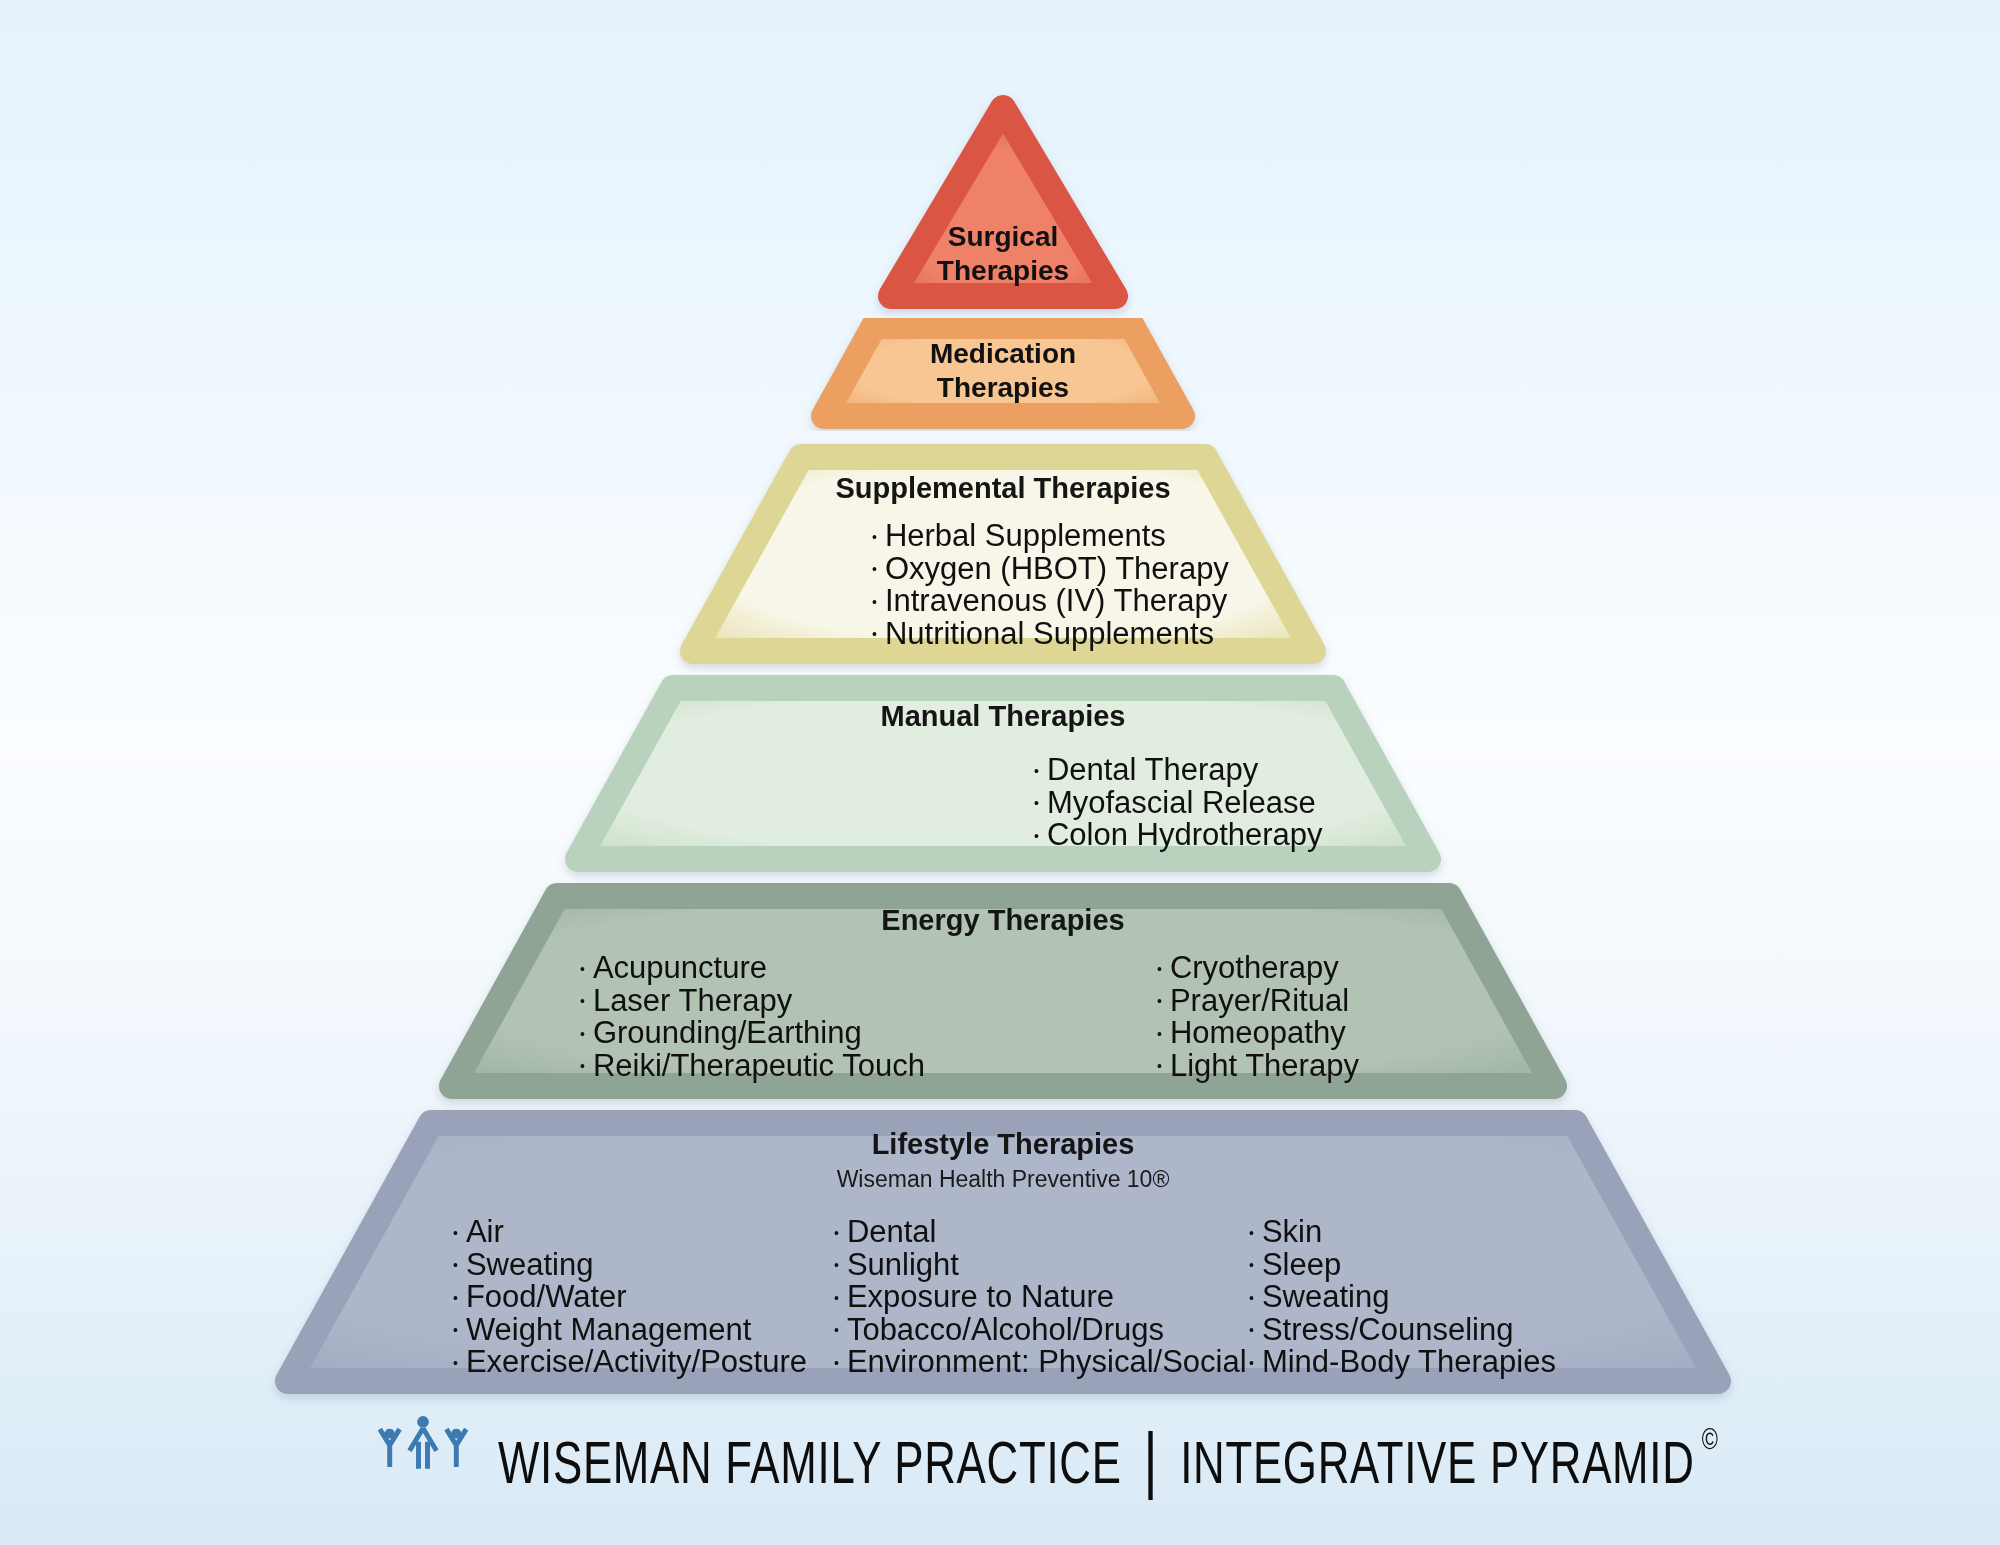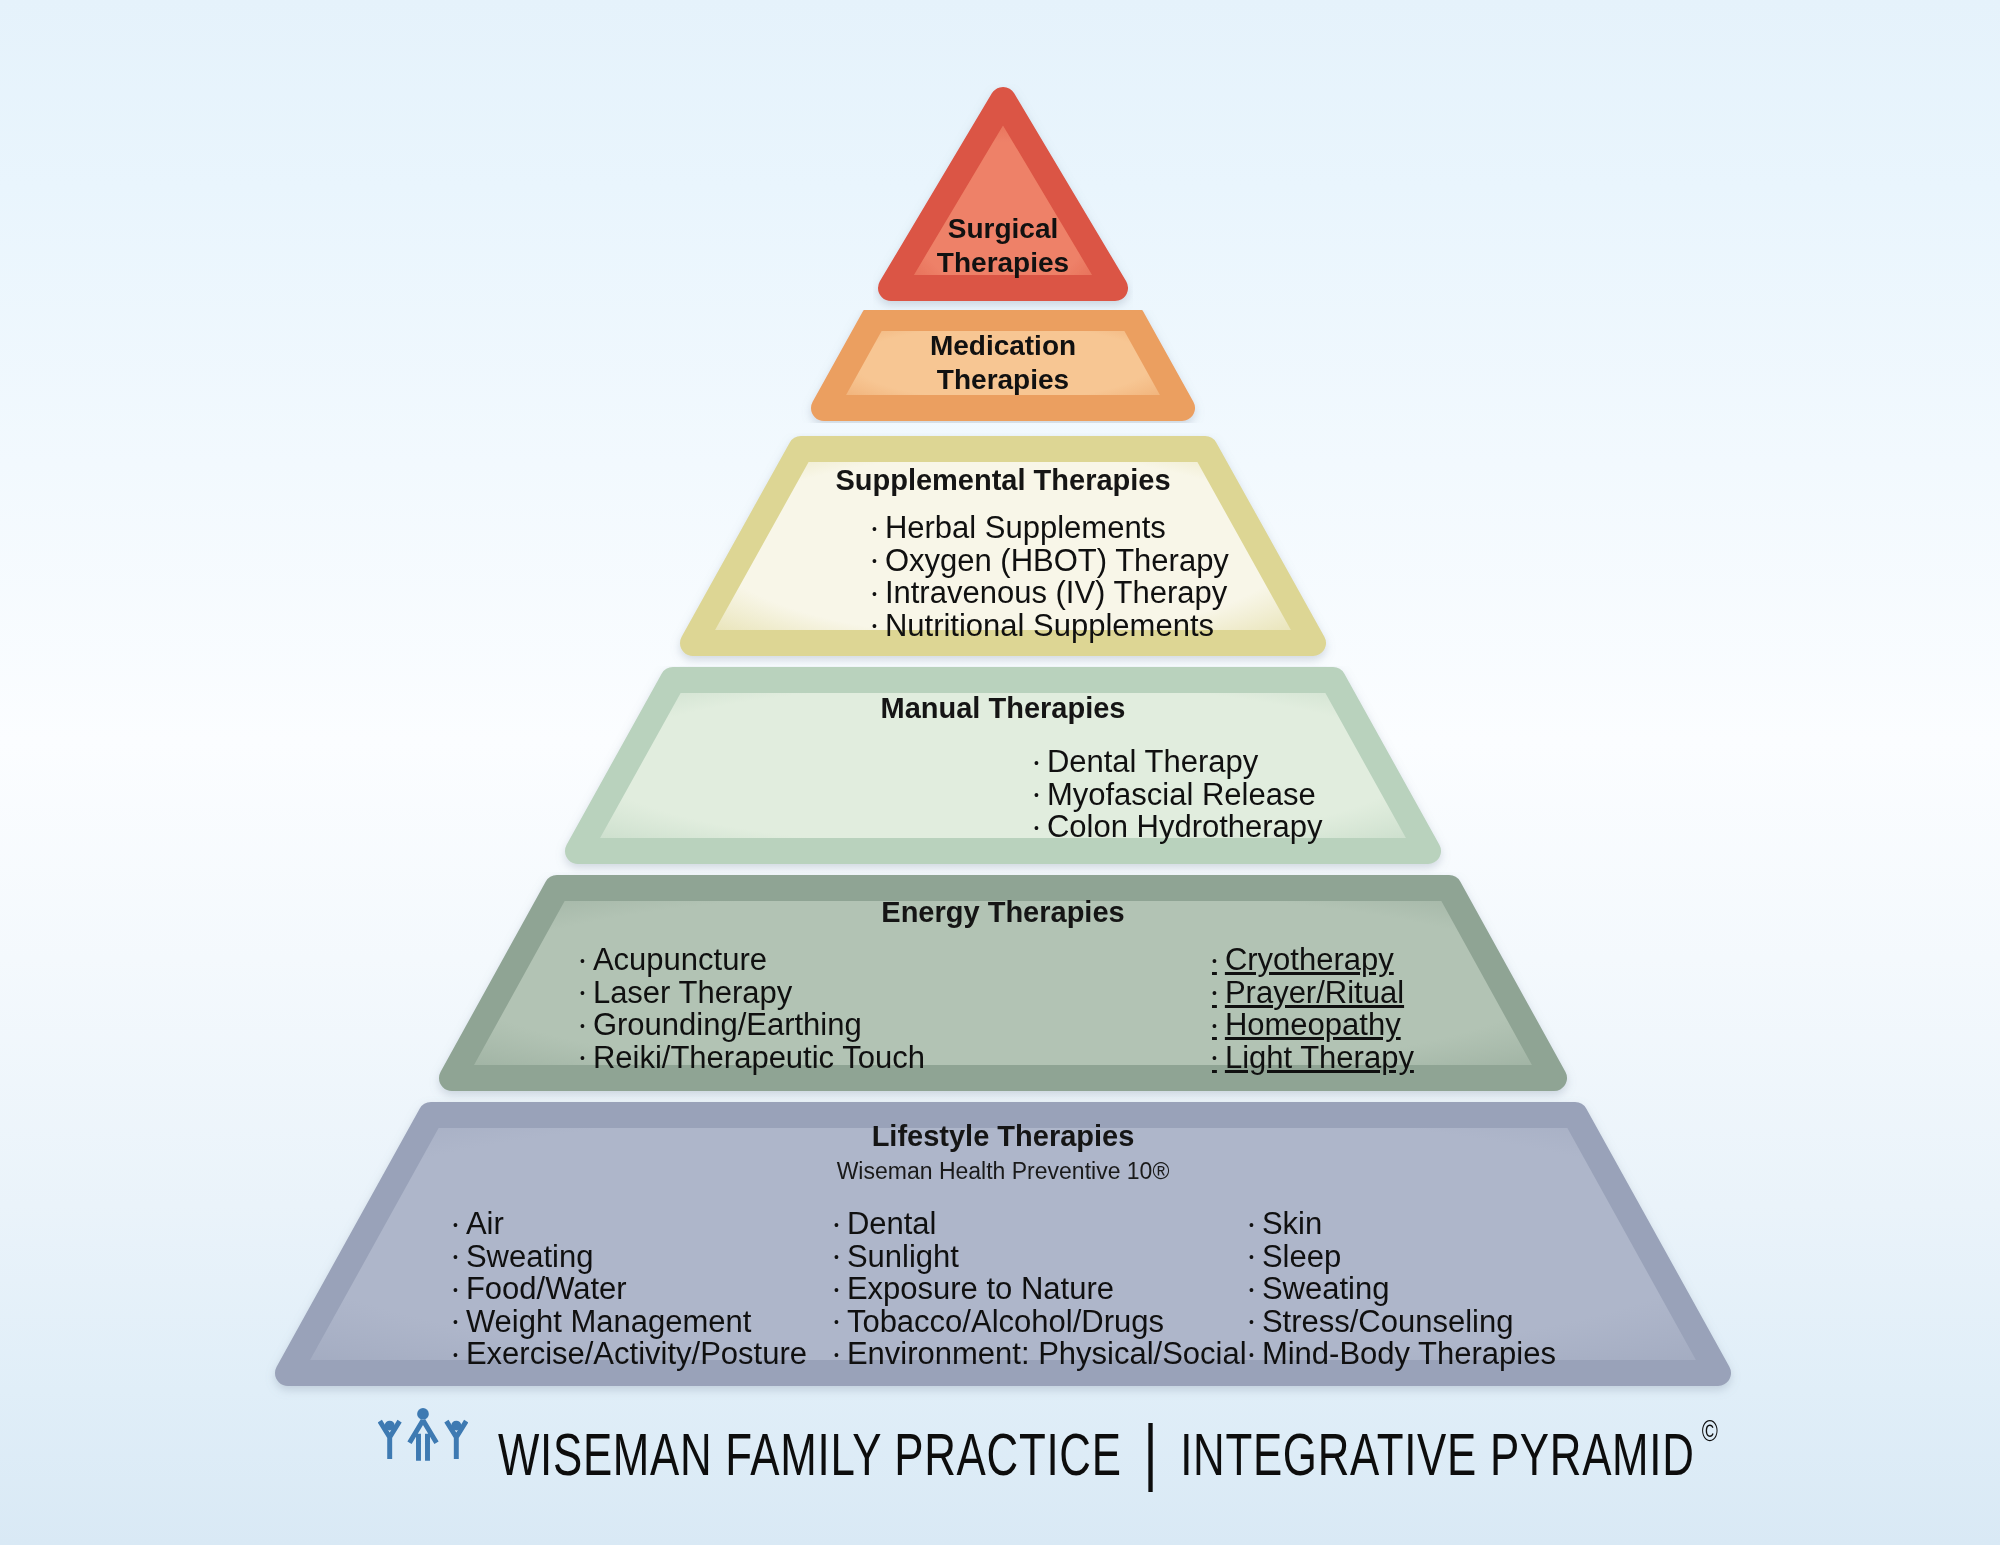--- a/index.html
+++ b/index.html
@@ -3,21 +3,21 @@
 <meta charset="utf-8">
 <style>
   html,body{margin:0;padding:0;}
   body{
     width:2000px;height:1545px;overflow:hidden;position:relative;
     font-family:"Liberation Sans", sans-serif;
     background:linear-gradient(180deg,
       #e5f2fb 0%, #e9f5fd 12%, #f2f9fe 30%, #fbfdff 48%,
       #f4f9fd 62%, #eaf3fa 78%, #e0eef8 90%, #d9e9f5 100%);
   }
-  .stage{position:absolute;inset:0;}
+  .stage{position:absolute;inset:0;margin-top:8px;}
   svg.pyr{position:absolute;left:0;top:0;}
   .abs{position:absolute;}
   .band-label{
     text-align:center;font-weight:700;font-size:28px;line-height:34px;color:#111;
   }
   .band-heading{
     left:3px;width:2000px;text-align:center;font-weight:700;font-size:29px;color:#151515;
   }
   .band-subtitle{
     left:3px;width:2000px;text-align:center;font-weight:400;font-size:23px;color:#1a1a1a;
@@ -115,21 +115,21 @@
     <div class="item">Colon Hydrotherapy</div>
   </div>
 
   <div class="abs band-heading" style="top:896px;">Energy Therapies</div>
   <div class="abs list-col" style="left:580px;top:944px;">
     <div class="item">Acupuncture</div>
     <div class="item">Laser Therapy</div>
     <div class="item">Grounding/Earthing</div>
     <div class="item">Reiki/Therapeutic Touch</div>
   </div>
-  <div class="abs list-col" style="left:1212px;top:944px;text-decoration:underline;">
+  <div class="abs list-col" style="left:1157px;top:944px;">
     <div class="item">Cryotherapy</div>
     <div class="item">Prayer/Ritual</div>
     <div class="item">Homeopathy</div>
     <div class="item">Light Therapy</div>
   </div>
 
   <div class="abs band-heading" style="top:1120px;">Lifestyle Therapies</div>
   <div class="abs band-subtitle" style="top:1158px;">Wiseman Health Preventive 10®</div>
   <div class="abs list-col" style="left:453px;top:1208px;">
     <div class="item">Air</div>

